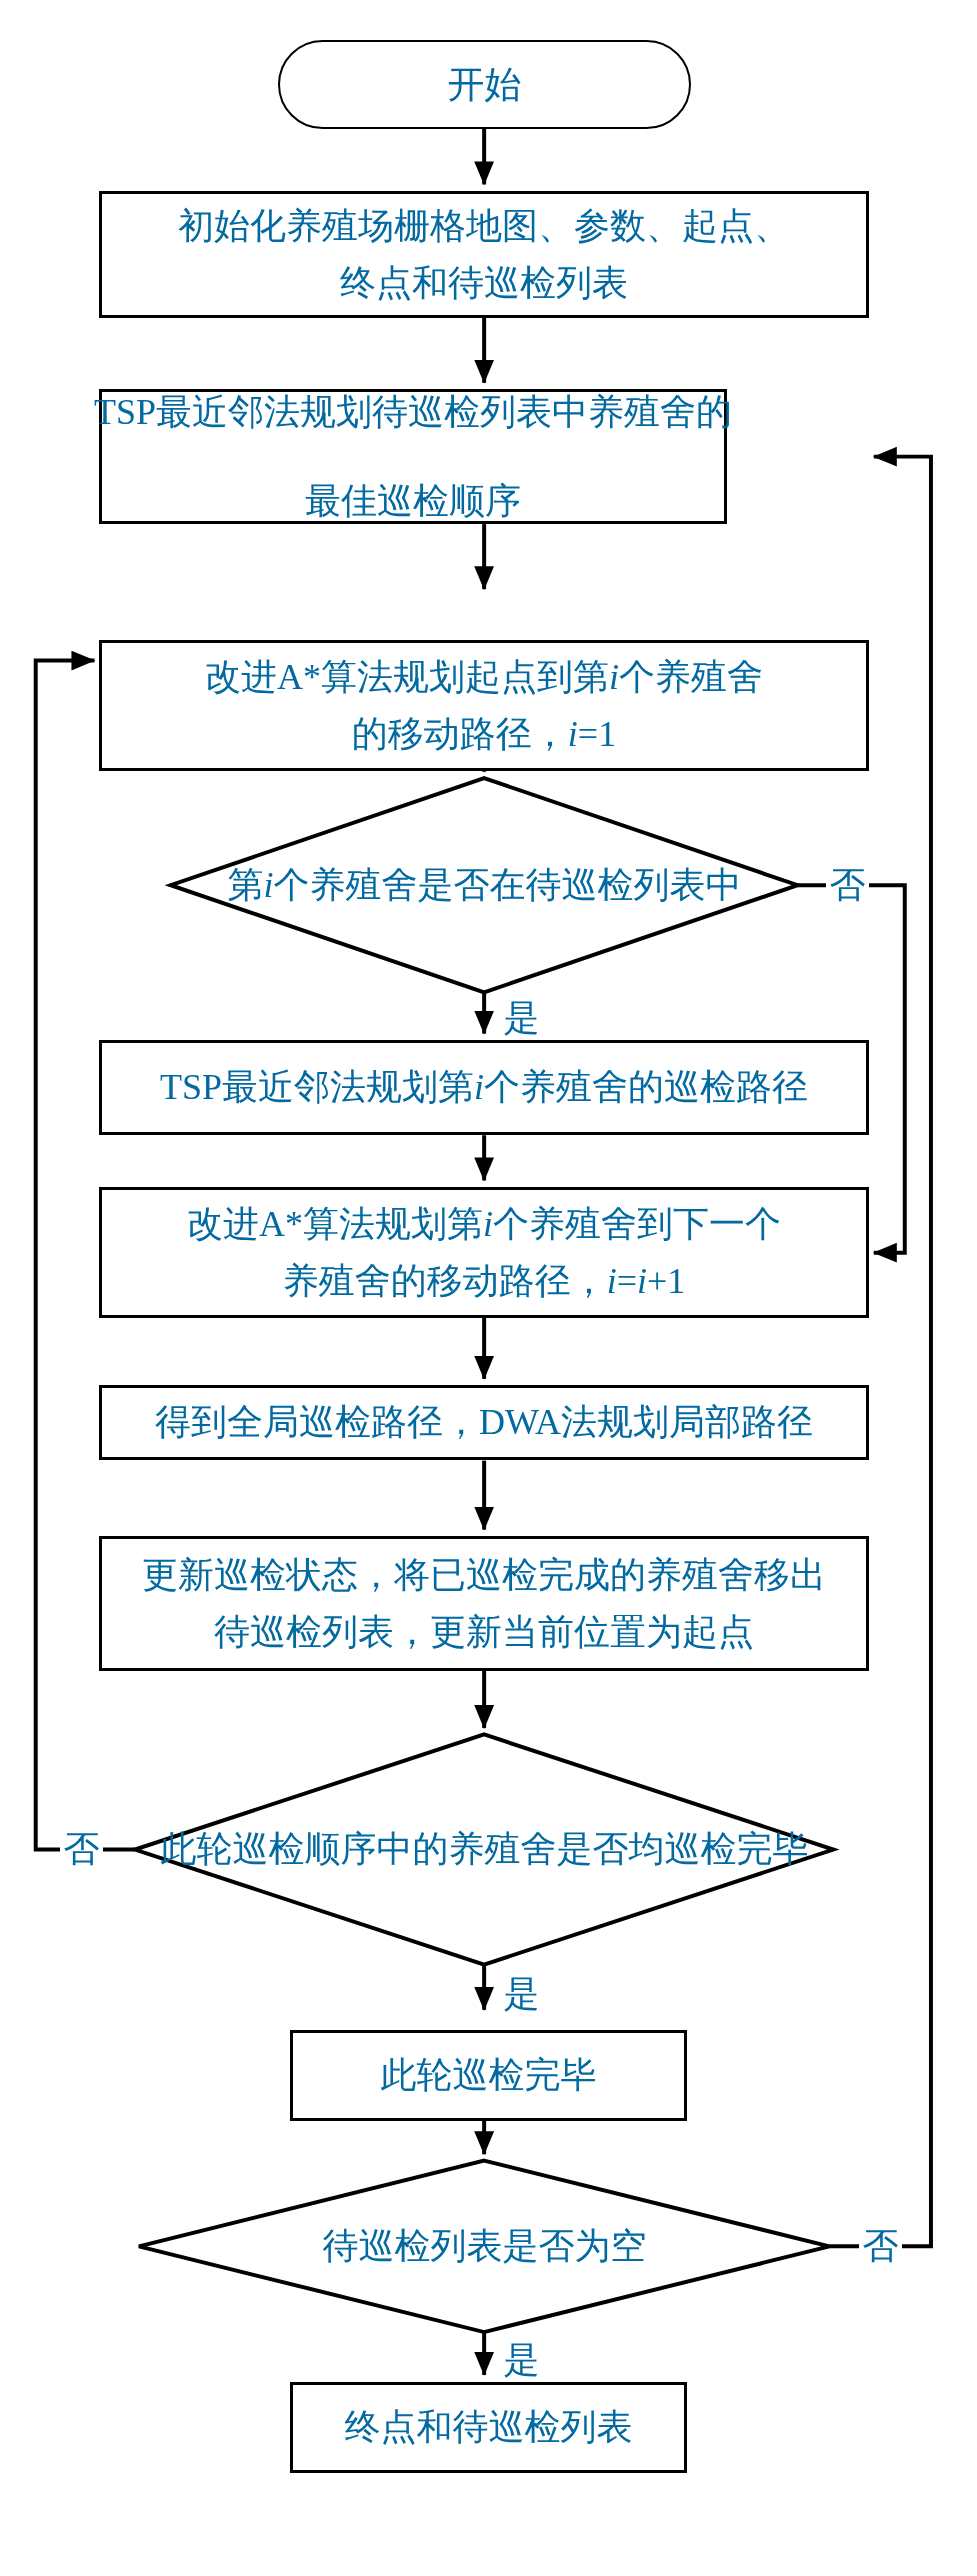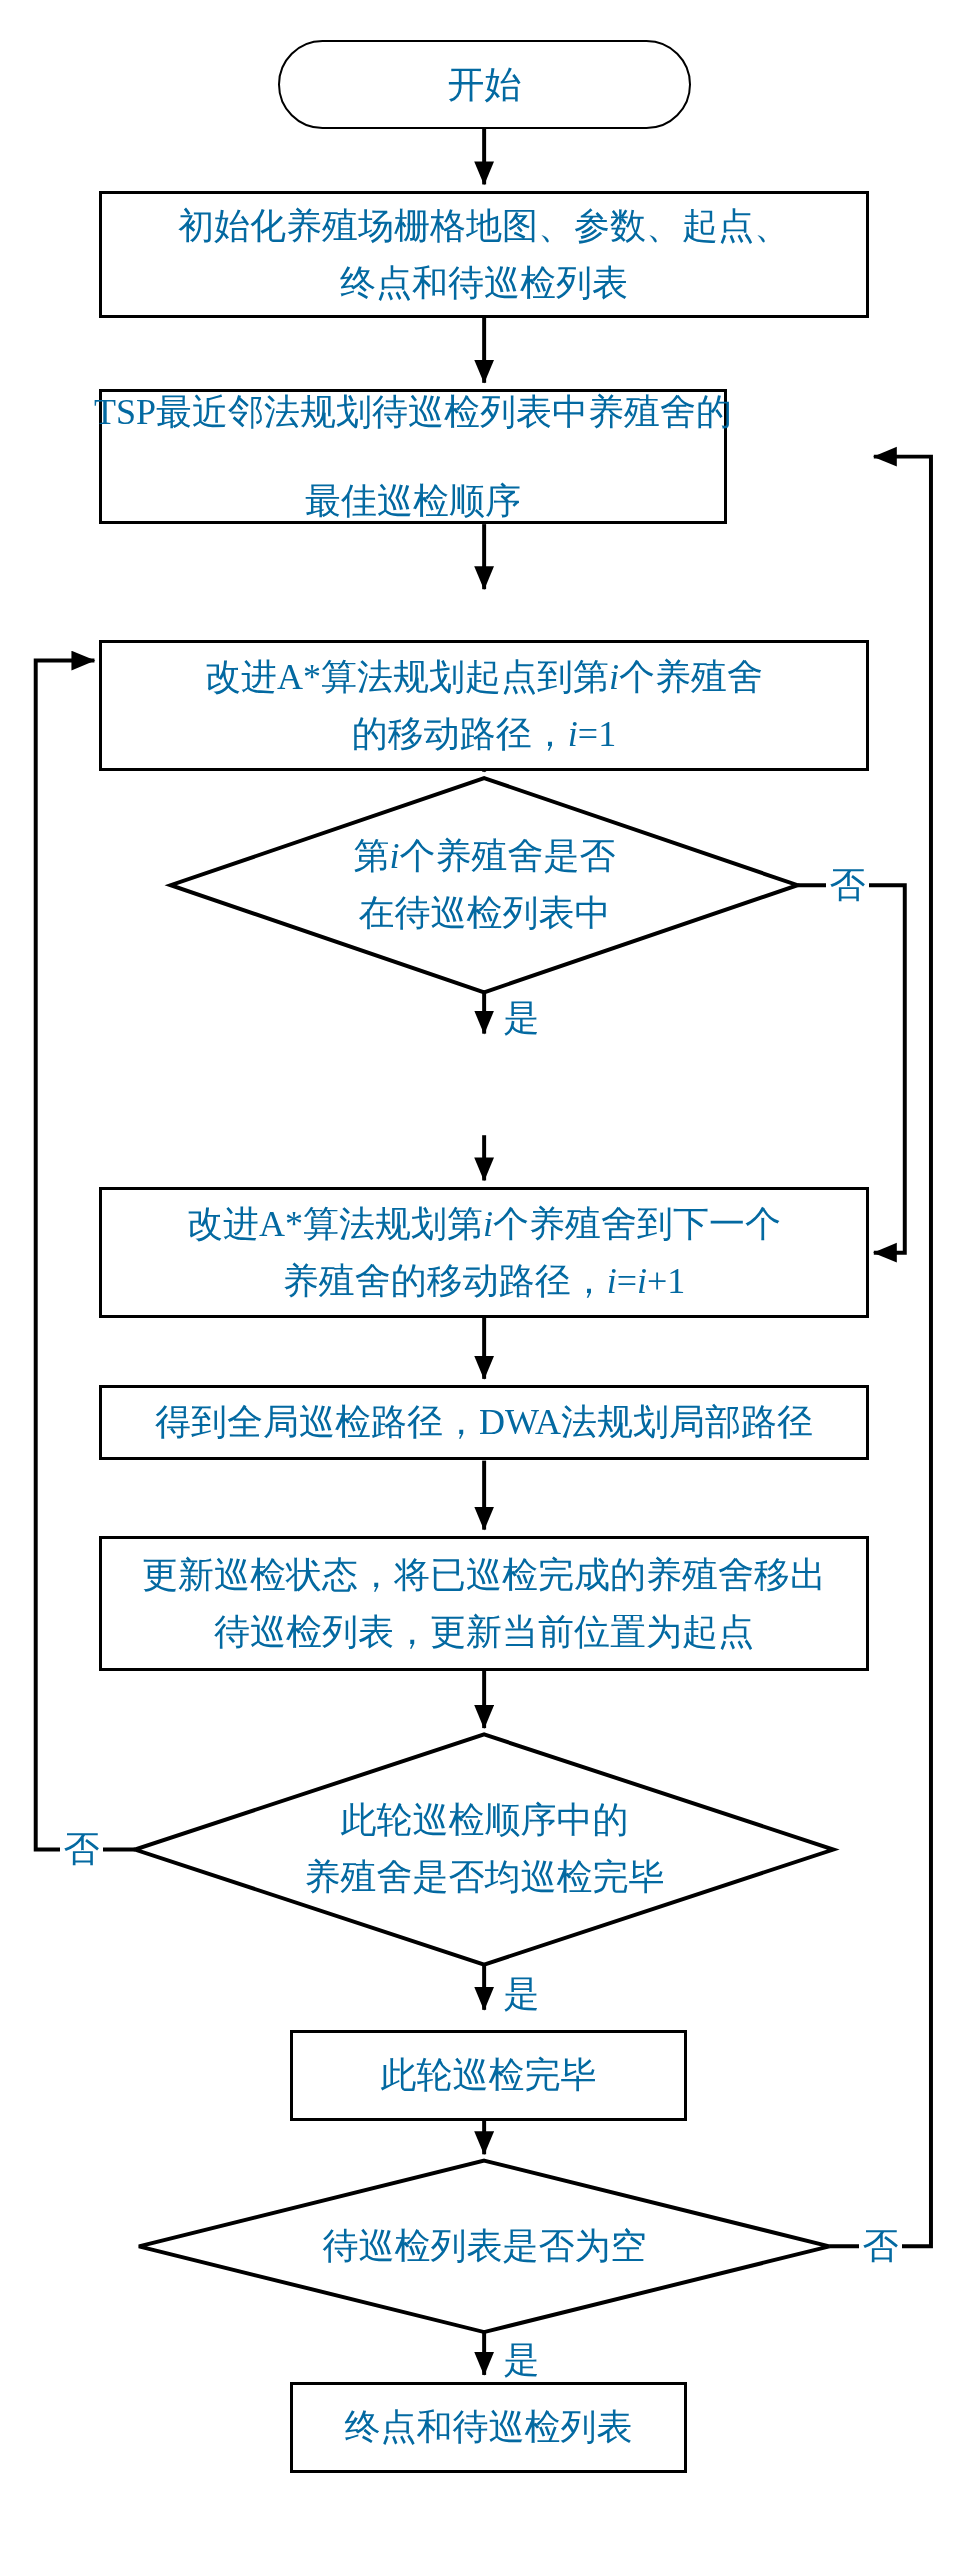--- a/index.html
+++ b/index.html
@@ -9,21 +9,21 @@
     overflow:hidden;
   }
   svg.wires{position:absolute;left:0;top:0;width:977px;height:2576px;}
   .node{
     position:absolute;box-sizing:border-box;border:3.2px solid #000;background:#fff;
     display:flex;flex-direction:column;align-items:center;justify-content:center;
     text-align:center;font-size:36px;line-height:57px;white-space:nowrap;
   }
   .terminator{border-radius:46px;border-width:2.4px;font-size:37px;}
   .dtext{
-    position:absolute;display:flex;flex-direction:column;align-items:center;justify-content:center;
+    position:absolute;display:flex;flex-direction:row;align-items:center;justify-content:center;
     text-align:right;font-size:36px;line-height:57px;white-space:nowrap;background:transparent;
   }
   .elabel{
     position:absolute;width:43px;height:43px;font-size:36px;
     display:flex;align-items:center;justify-content:center;white-space:nowrap;
   }
   .elabel.onl{background:#ffffff;}
   .txt i{font-style:italic;}
 </style>
 </head>
@@ -74,20 +74,23 @@
   <div class="node" style="left:99px;top:389px;width:628px;height:135px;gap:32px;">
     <div class="txt">TSP最近邻法规划待巡检列表中养殖舍的</div>
     <div class="txt">最佳巡检顺序</div>
   </div>
 
   <div class="node" style="left:99px;top:595px;width:770px;height:131px;margin-top:45px;">
     <div class="txt">改进A*算法规划起点到第<i>i</i>个养殖舍</div>
     <div class="txt">的移动路径，<i>i</i>=1</div>
   </div>
 
+  <div class="node" style="left:99px;top:1040px;width:770px;height:95px;">
+    <div class="txt">TSP最近邻法规划第<i>i</i>个养殖舍的巡检路径</div>
+  </div>
 
   <div class="node" style="left:99px;top:1187px;width:770px;height:131px;">
     <div class="txt">改进A*算法规划第<i>i</i>个养殖舍到下一个</div>
     <div class="txt">养殖舍的移动路径，<i>i</i>=<i>i</i>+1</div>
   </div>
 
   <div class="node" style="left:99px;top:1385px;width:770px;height:75px;">
     <div class="txt">得到全局巡检路径，DWA法规划局部路径</div>
   </div>
 

